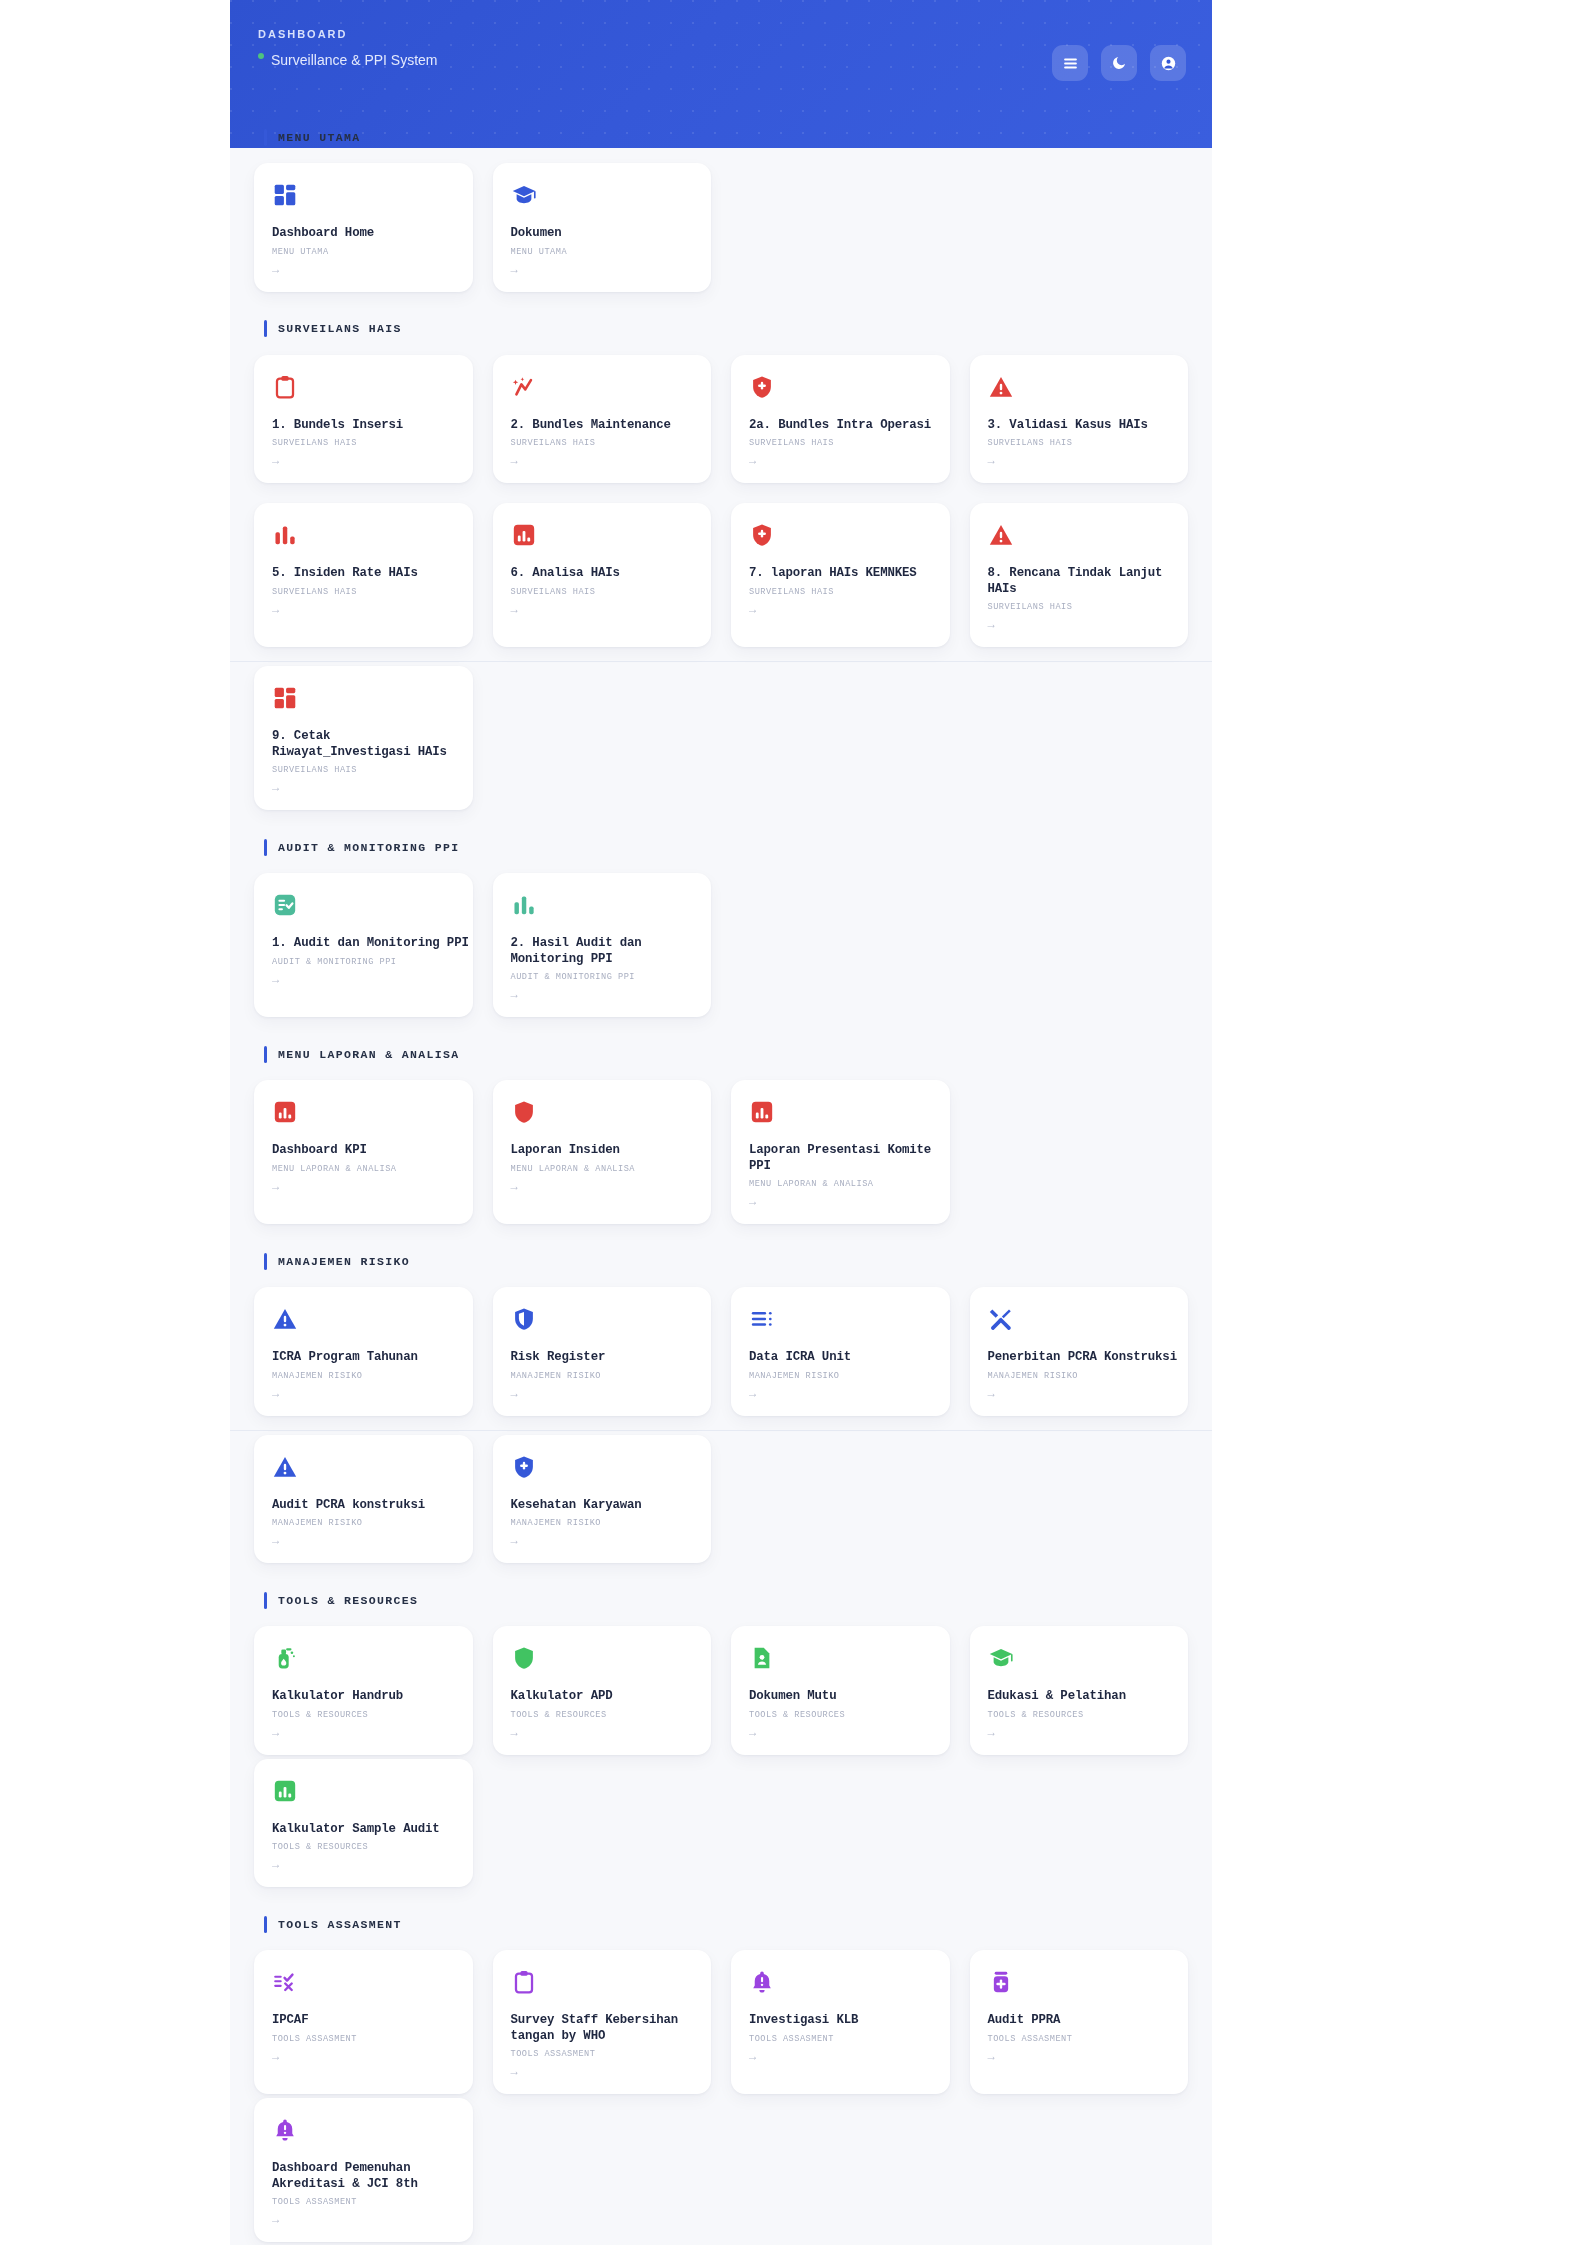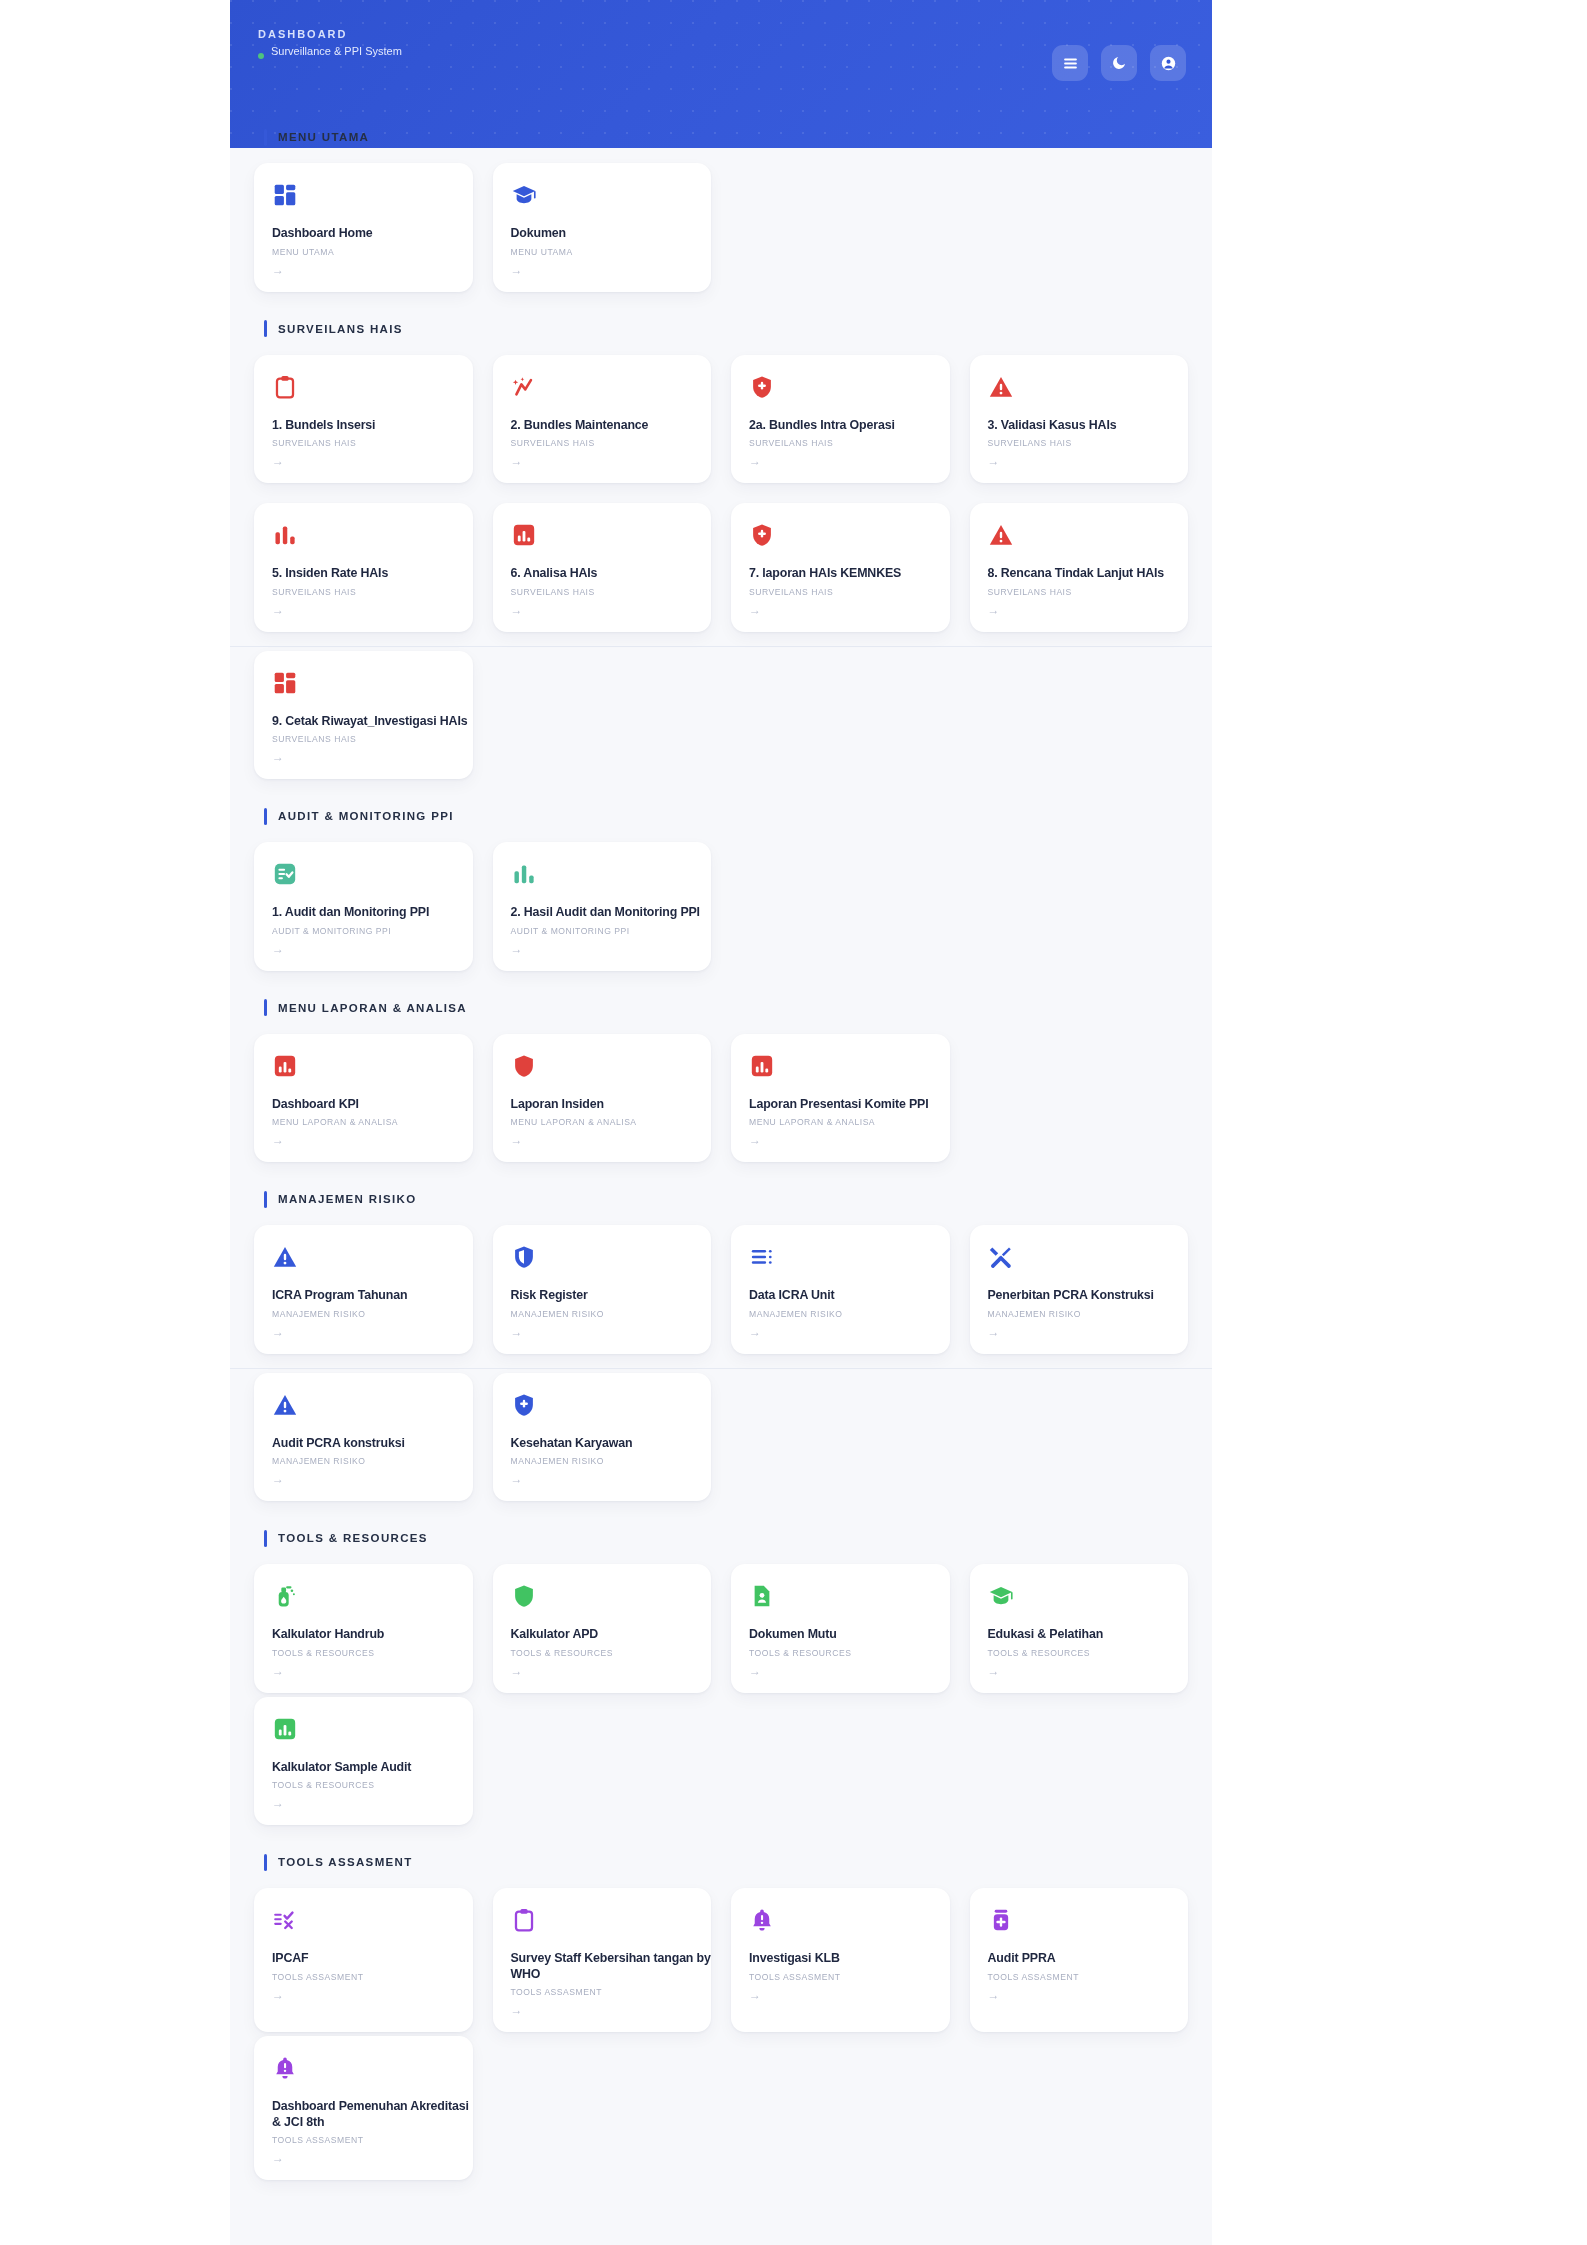--- a/index.html
+++ b/index.html
@@ -48,25 +48,25 @@
   .hdr-title {
     color: #ffffff;
     font-size: 29px;
     font-weight: 700;
     letter-spacing: -0.6px;
     line-height: 33px;
     margin-top: 3px;
   }
   .hdr-sub {
     display: flex;
-    align-items: flex-end;
+    align-items: flex-start;
     gap: 7px;
-    margin-top: 3px;
+    margin-top: 12px;
     color: #e3e9fd;
-    font-size: 11px;
+    font-size: 14px;
     line-height: 15px;
   }
   .hdr-dot {
     width: 6px; height: 6px; border-radius: 50%;
     background: #4ec27e;
     flex: none;
   }
 
   .hdr-actions {
     position: absolute;
@@ -84,21 +84,21 @@
   }
   .hdr-btn svg { display: block; }
 
   
   .body {
     position: relative;
     margin-top: -26px;
     padding: 0 24px 70px 24px;
   }
 
-  .section { margin-bottom: 4px; }
+  .section { margin-bottom: 4px; font-family: Liberation Mono, monospace; }
 
   .section-title {
     display: flex;
     align-items: center;
     gap: 11px;
     height: 30px;
     margin: 22px 0 11px 10px;
   }
   .section-title .bar {
     width: 3px; height: 17px; border-radius: 2px;

